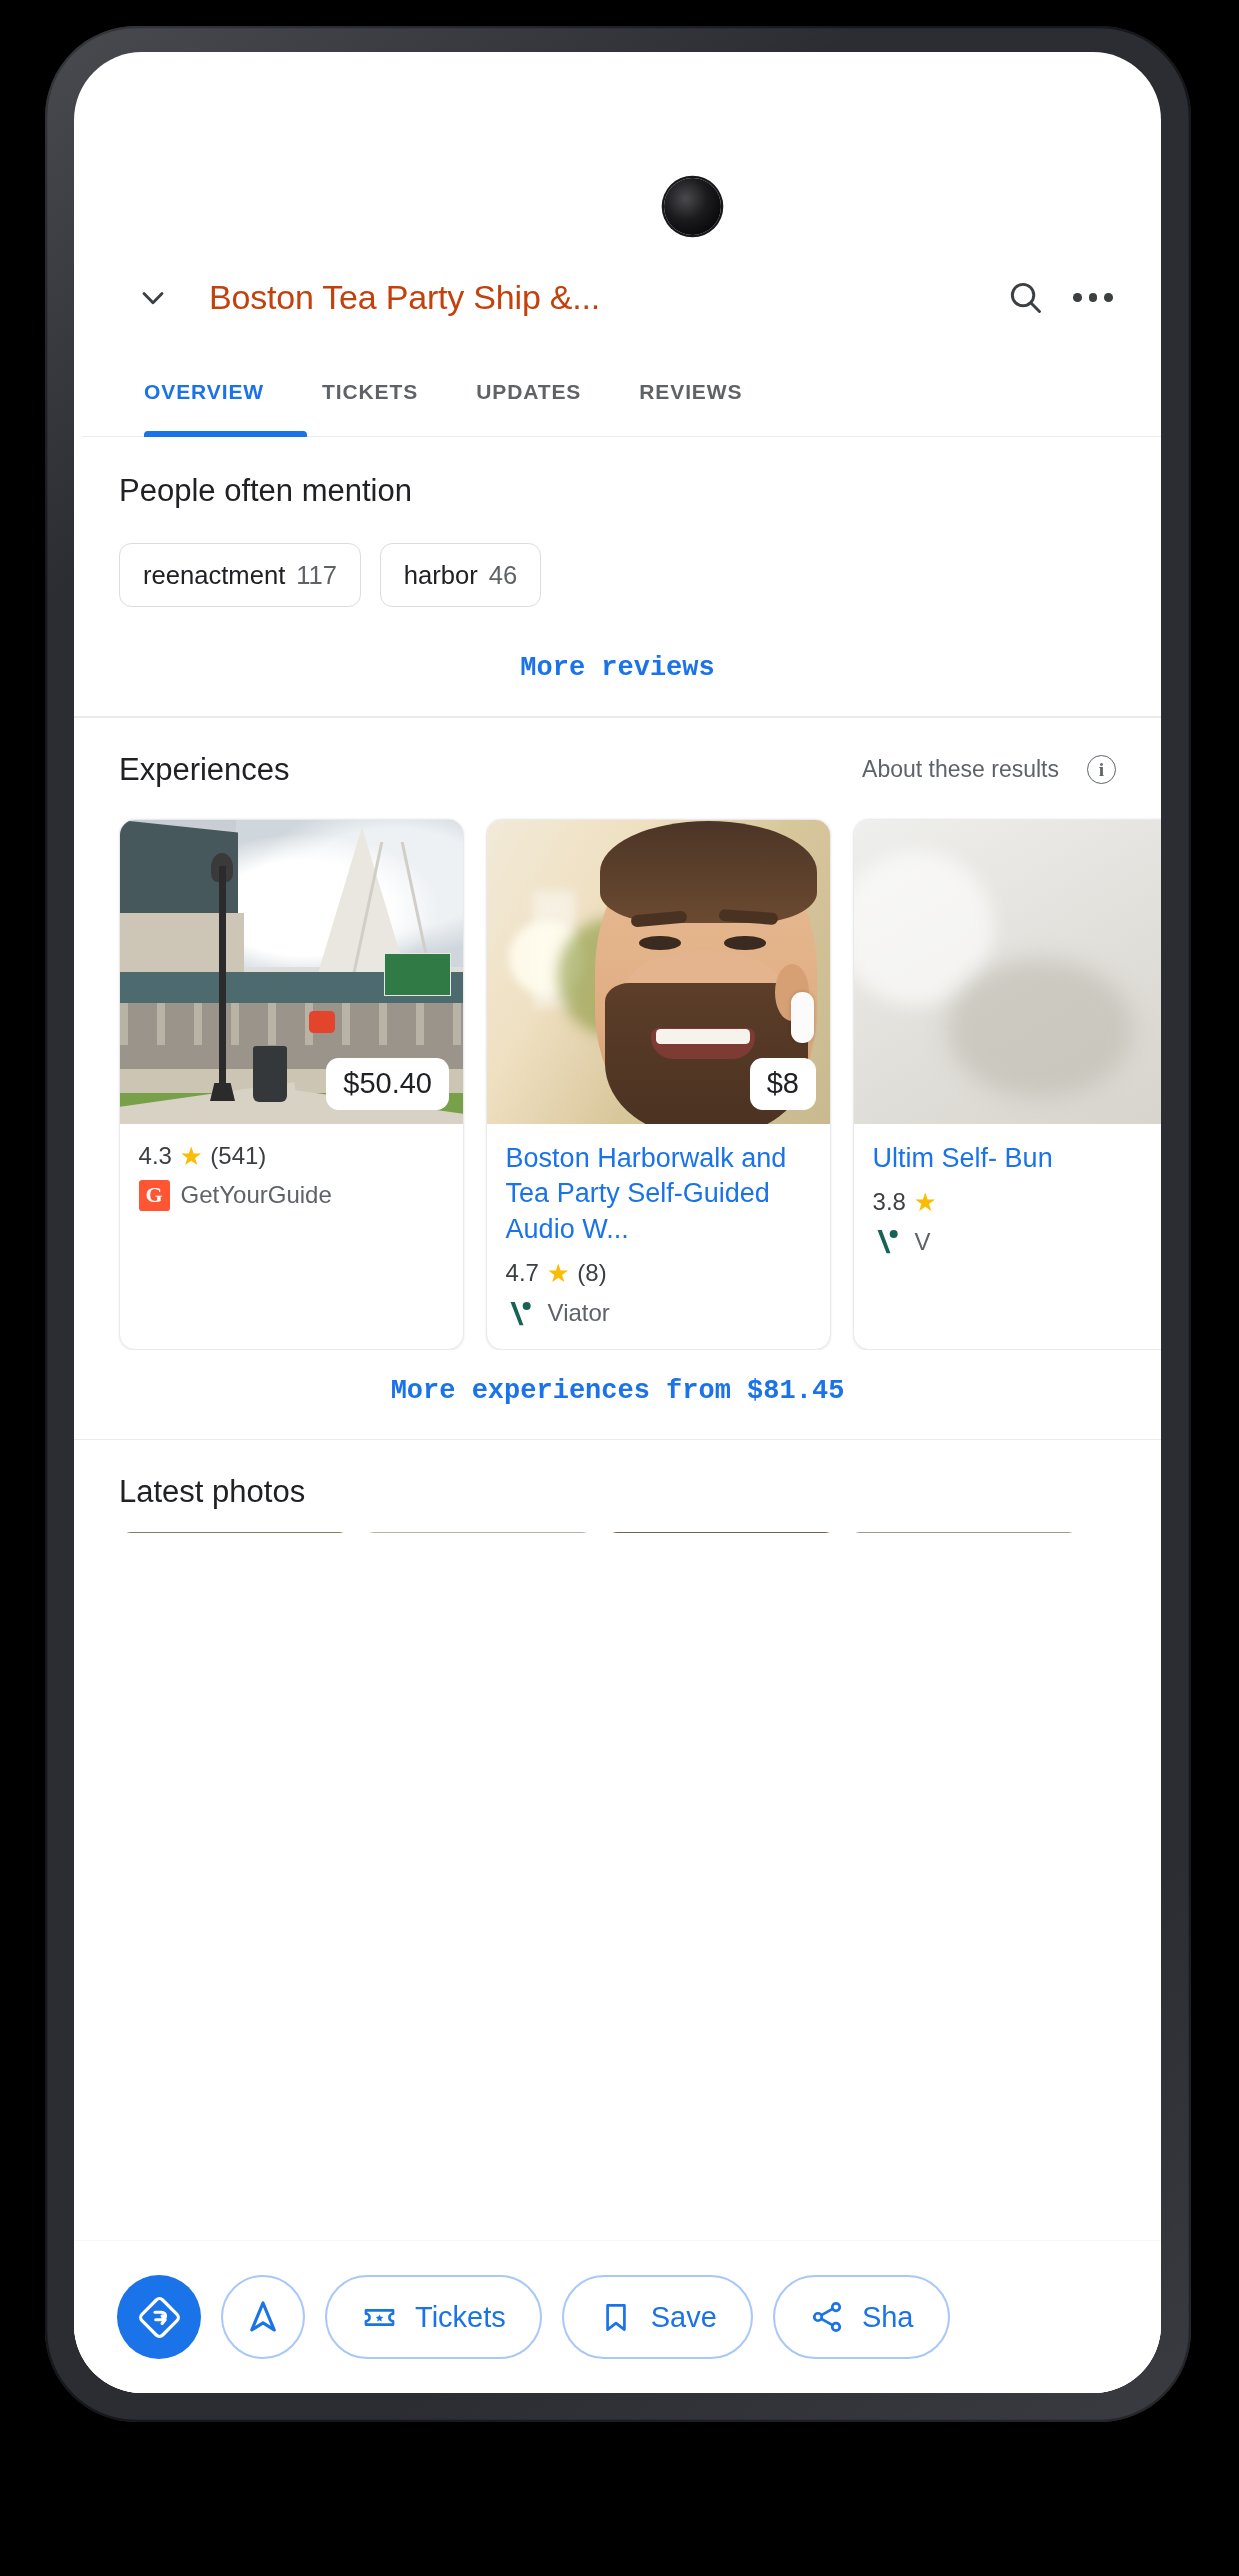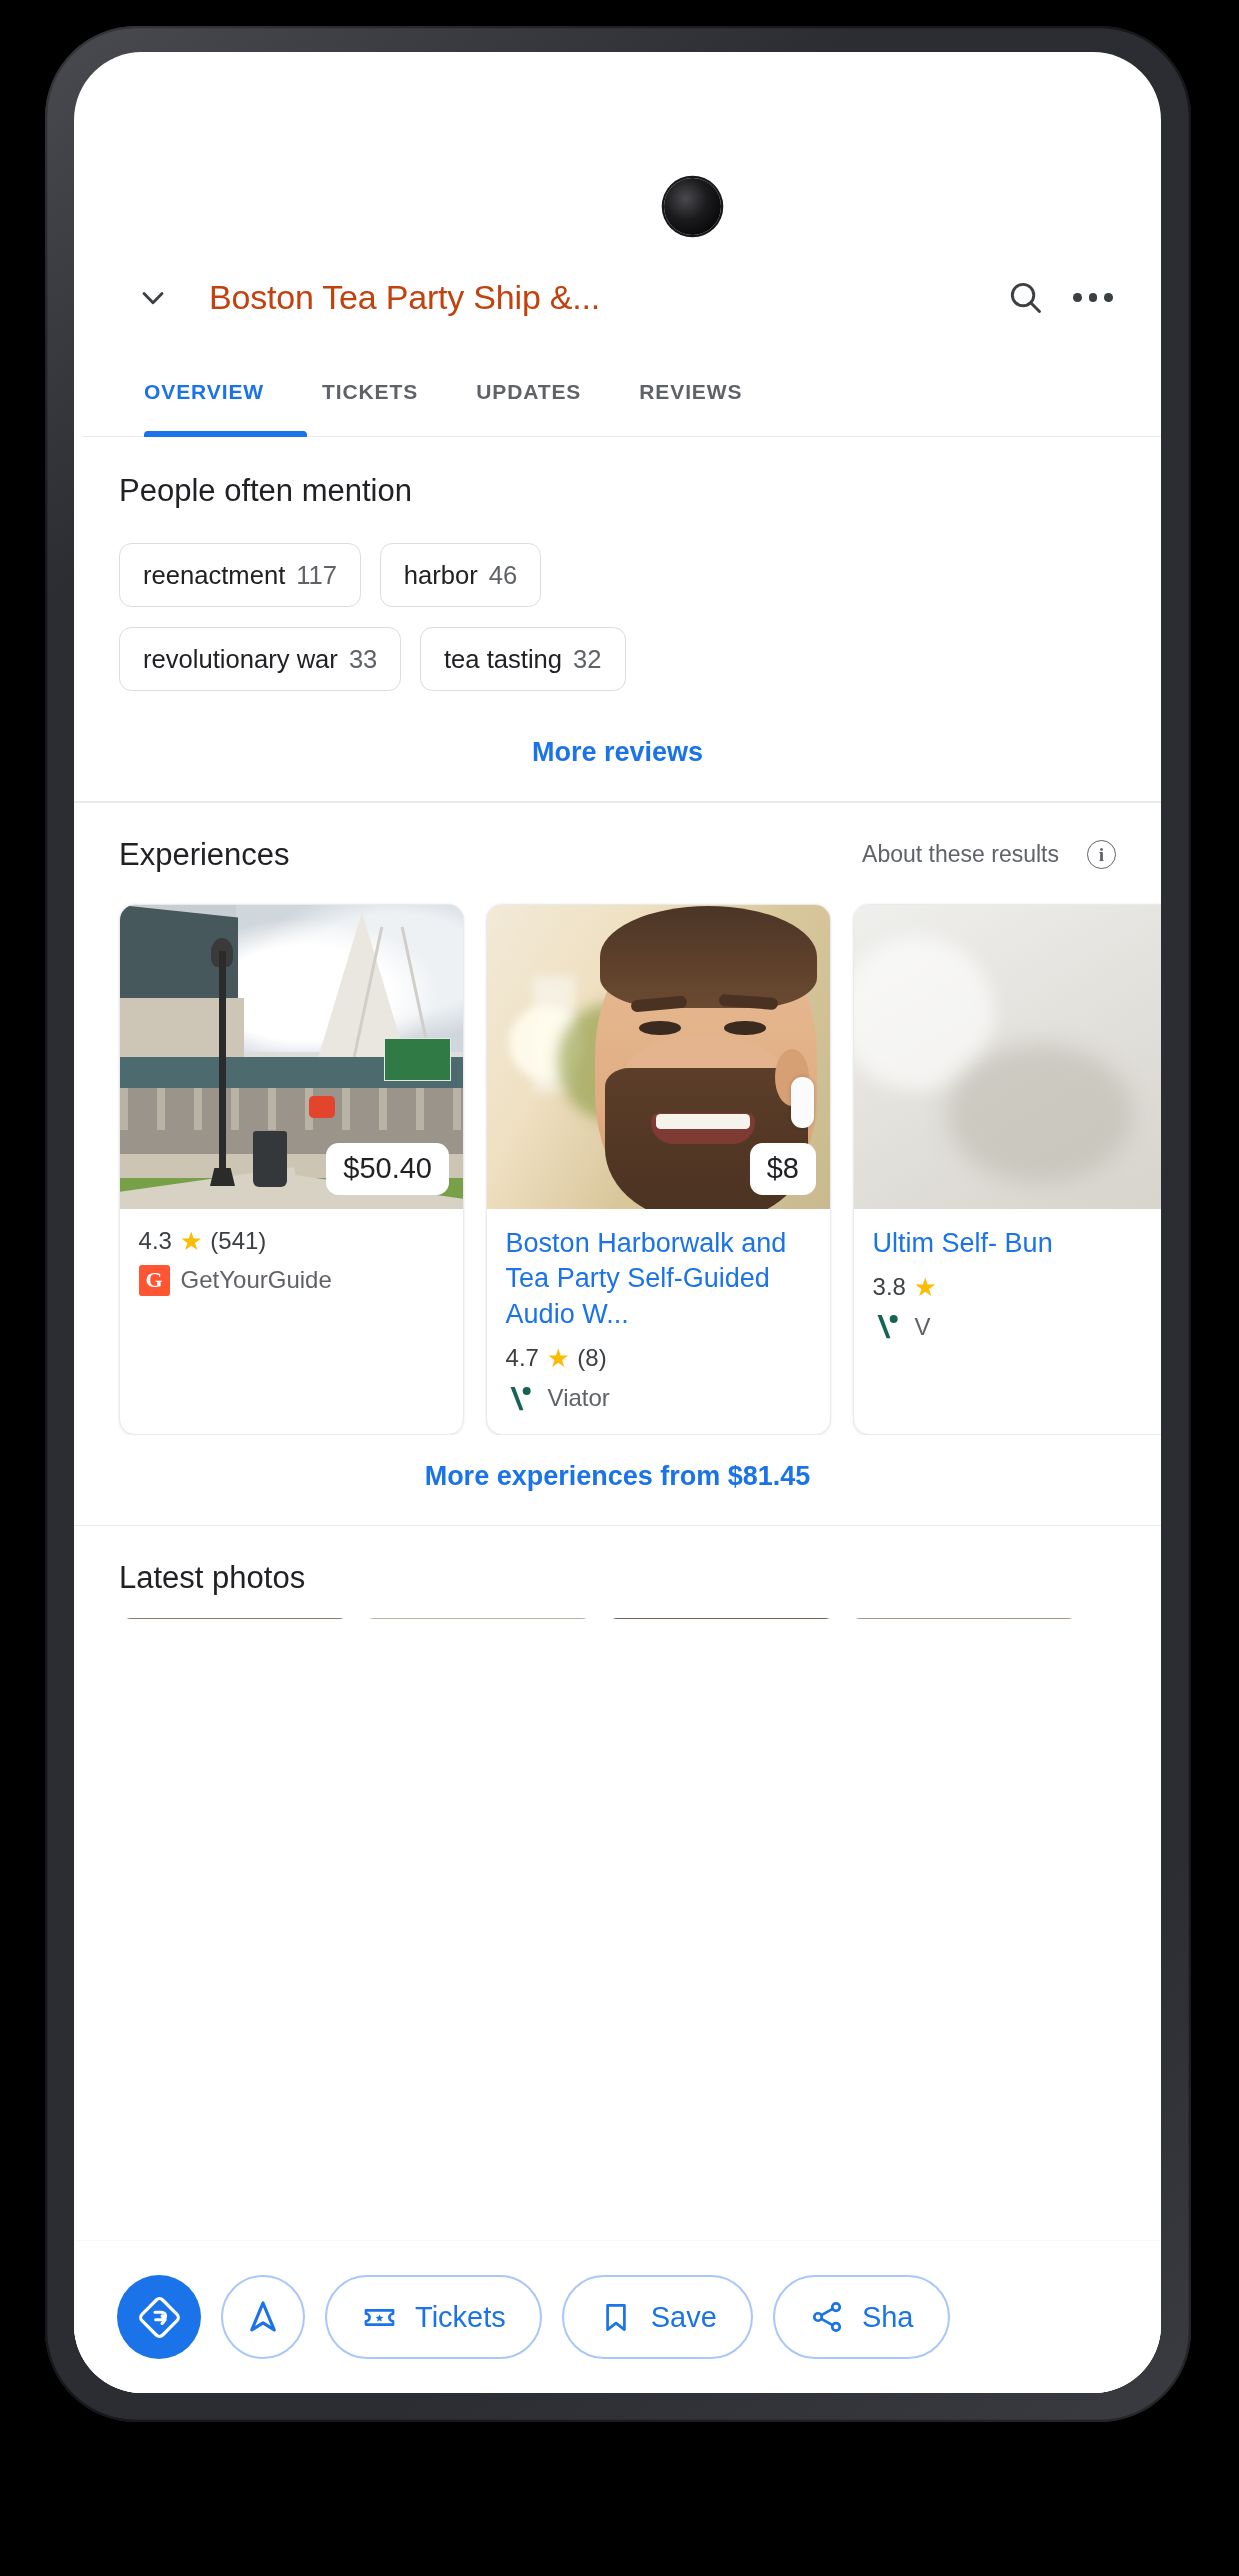--- a/index.html
+++ b/index.html
@@ -145,20 +145,21 @@
   }
   .chip .chip-count { color: #5f6368; margin-left: 11px; }
 
   .center-link {
     text-align: center;
     color: #1a73e8;
     font-size: 27px;
     font-weight: bold;
     padding: 26px 0 33px;
     cursor: pointer;
+    font-family: Liberation Mono, monospace;
   }
 
   
   #experiences-head {
     display: flex; align-items: center; justify-content: space-between;
     padding: 34px 45px 0 45px;
   }
   #experiences-title { font-size: 31px; color: #202124; }
   #about-results {
     display: flex; align-items: center; gap: 28px;
@@ -375,30 +376,20 @@
 
       <div id="chips-row">
         <div class="chip-line">
           <div class="chip">
             <span>reenactment</span>
             <span class="chip-count">117</span>
           </div>
           <div class="chip">
             <span>harbor</span>
             <span class="chip-count">46</span>
-          </div>
-        </div>
-        <div class="chip-line">
-          <div class="chip">
-            <span>revolutionary war</span>
-            <span class="chip-count">33</span>
-          </div>
-          <div class="chip">
-            <span>tea tasting</span>
-            <span class="chip-count">32</span>
           </div>
         </div>
       </div>
 
       <div class="center-link">More reviews</div>
 
       <div class="divider"></div>
 
       <div id="experiences-head">
         <div id="experiences-title">Experiences</div>

